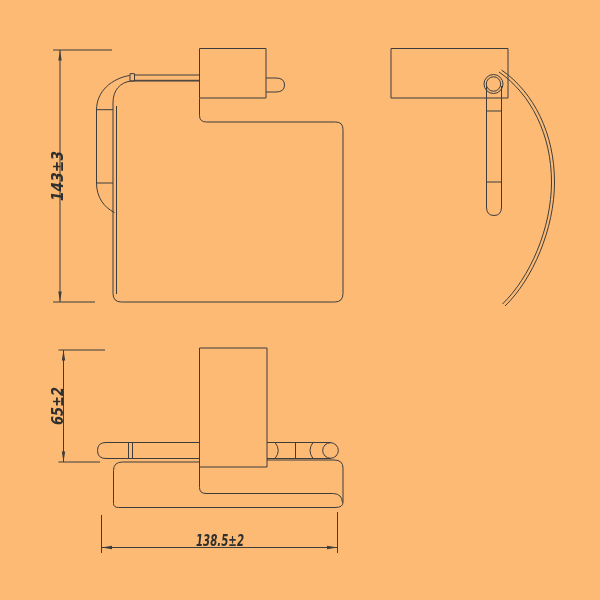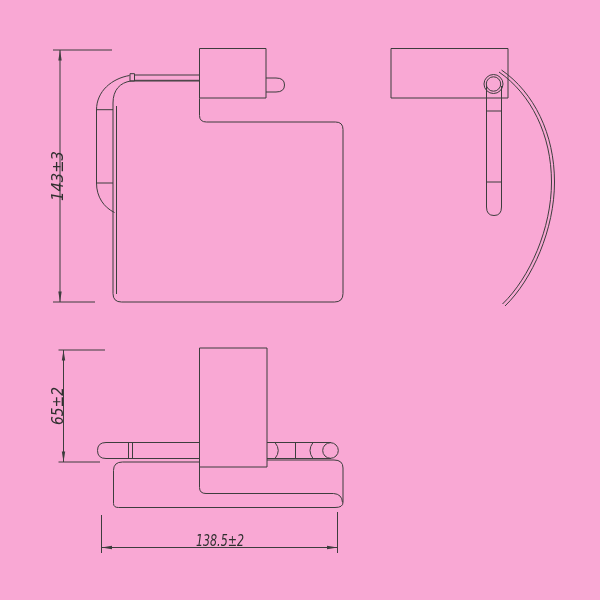--- a/index.html
+++ b/index.html
@@ -35,21 +35,21 @@
   .dimtext{
     fill:var(--text-color);
     font-family:"DejaVu Sans", sans-serif;
     font-style:italic;
     font-size:15px;
   }
 </style>
 </head>
 <body>
 
-<div class="page" style="background: #f9a8d4;">
+<div class="page" style="background: #fdba74; font-weight: bold;">
 <svg width="600" height="600" viewBox="0 0 600 600" style="--line-color: #3d3d3d; --text-color: #2f2f2f;">
 
   <g>
 
     <rect class="ln" x="199.5" y="48.5" width="66.5" height="49.5"></rect>
 
     <path class="ln" d="M 266,78 L 276,78 Q 284.5,78 284.5,85 Q 284.5,92 276,92 L 266,92"></path>
 
     <g>
       <line class="ln" x1="134.5" y1="75" x2="199.5" y2="75"></line>

